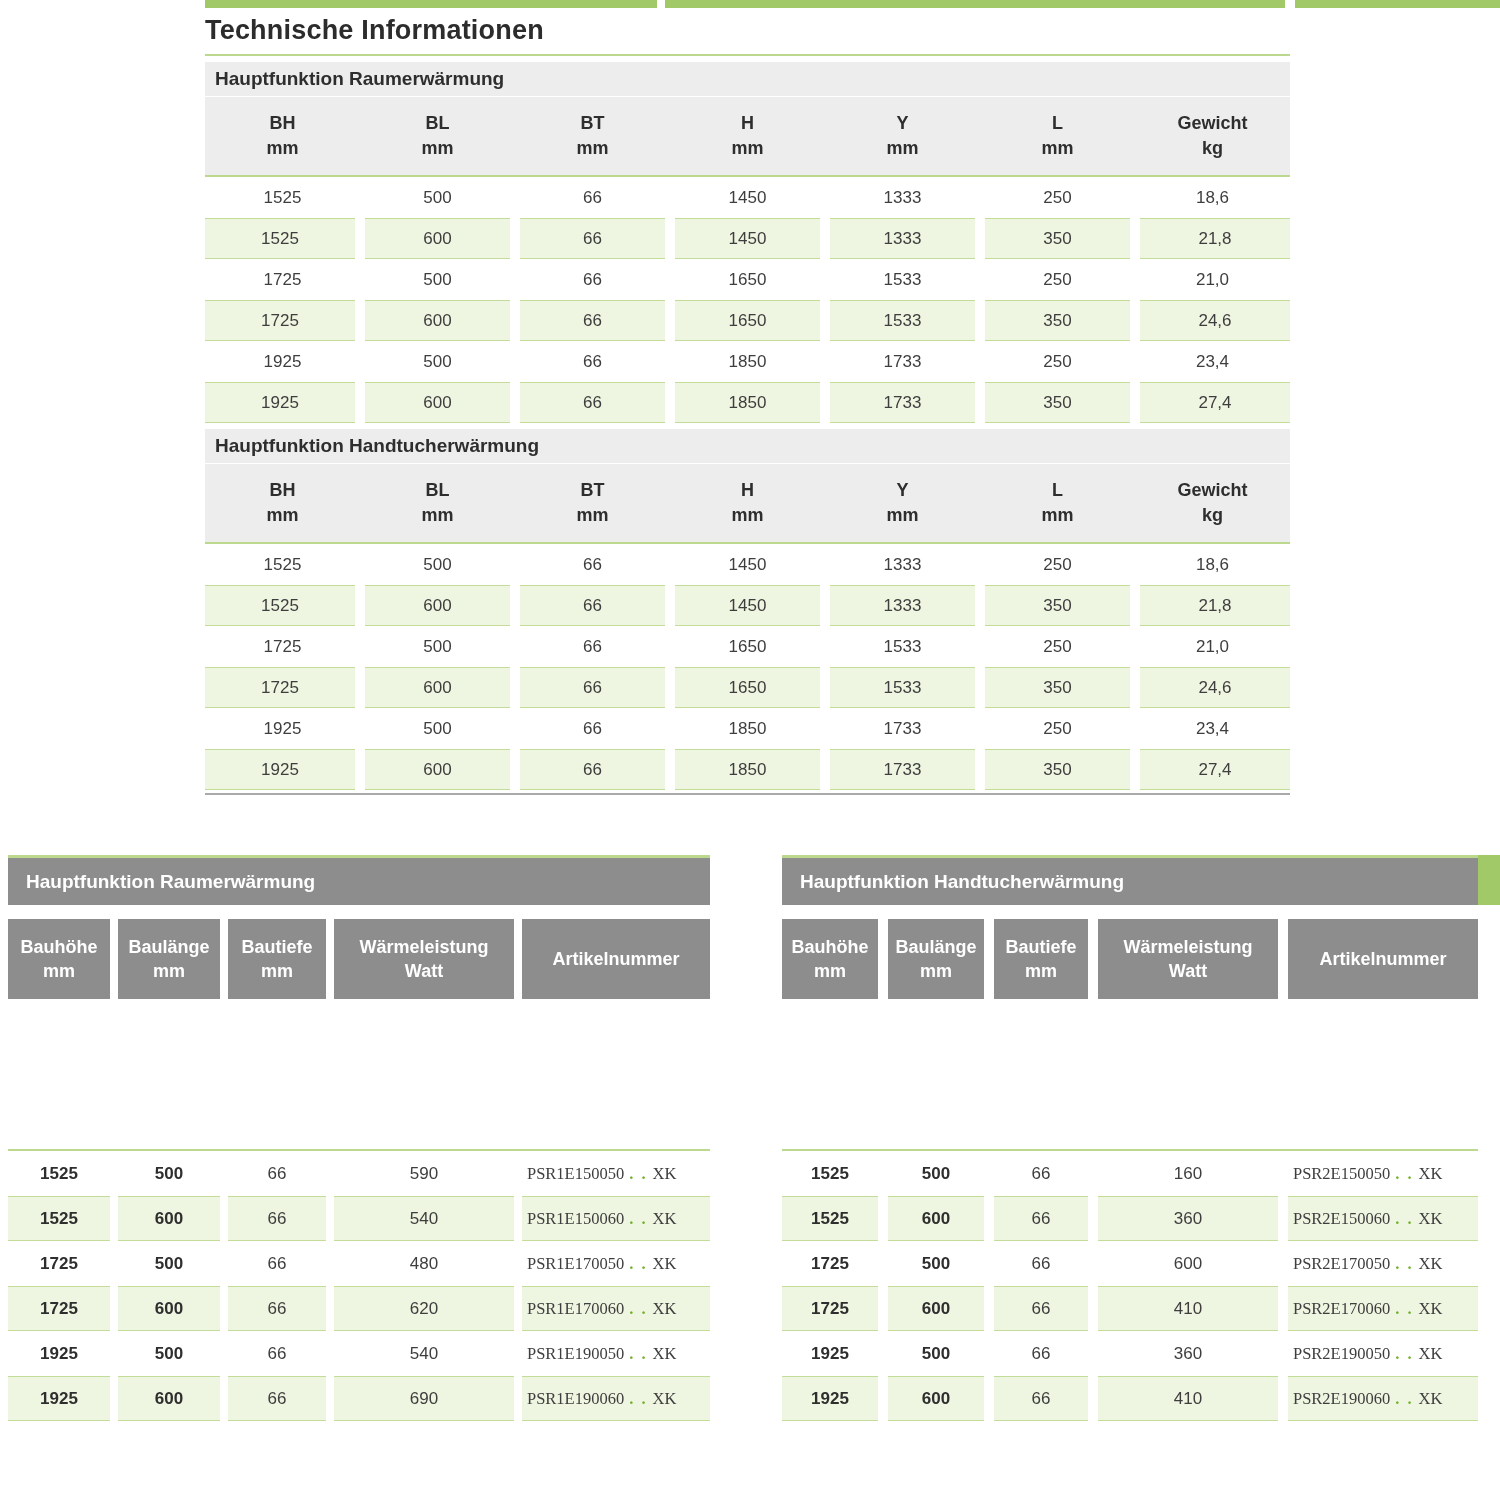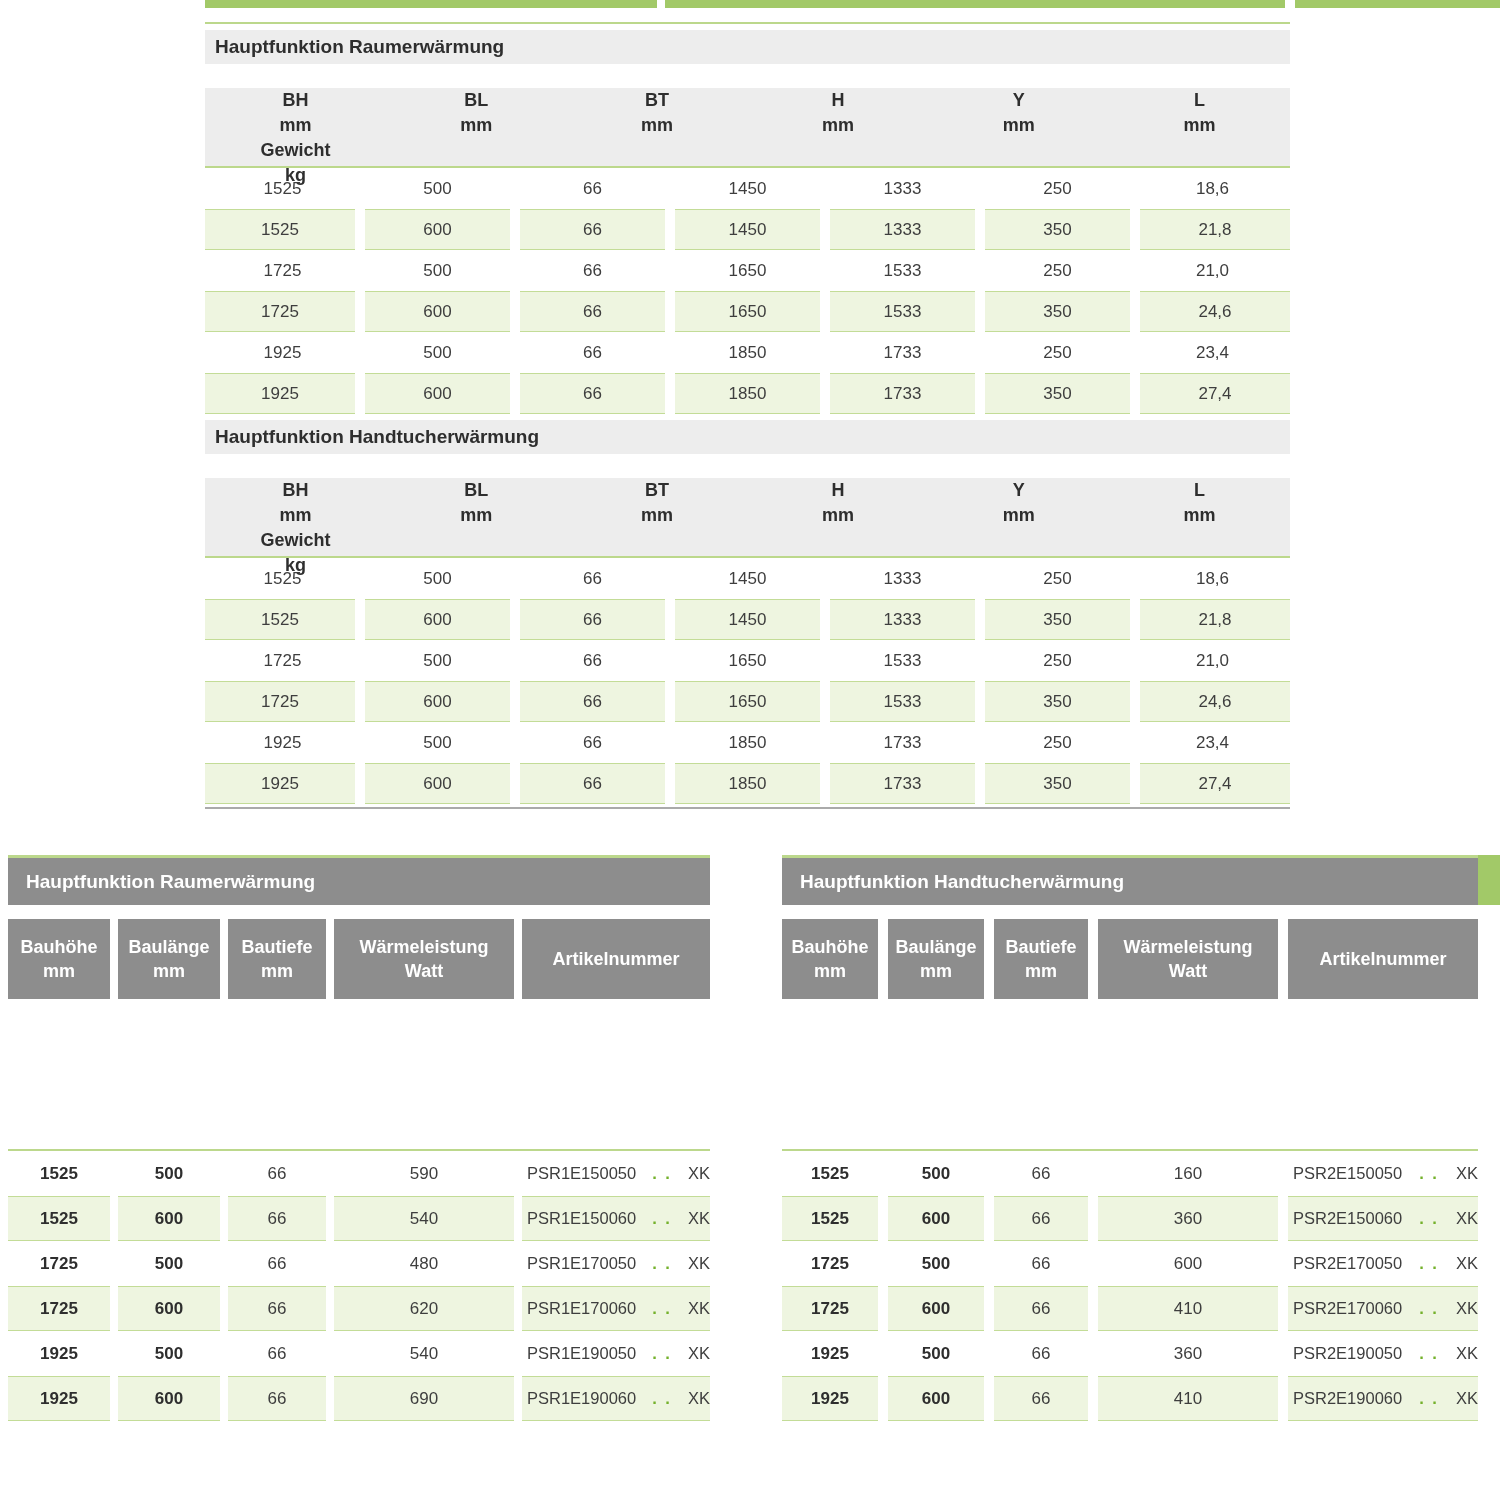--- a/index.html
+++ b/index.html
@@ -23,22 +23,22 @@
   .strip.s1{left:205px;width:452px;}
   .strip.s2{left:665px;width:620px;}
   .strip.s3{left:1295px;width:205px;}
 
   
   .top-section{position:absolute;left:205px;top:14px;width:1085px;}
   .page-title{font-size:27px;font-weight:bold;color:#2c2c2c;letter-spacing:.2px;line-height:32px;}
   .title-rule{height:2px;background:var(--rule-green);margin-top:8px;}
   .spec-table .band{margin-top:6px;height:34px;background:var(--band-gray);display:flex;align-items:center;
     padding-left:10px;font-size:19px;font-weight:bold;color:#2e2e2e;}
-  .spec-table .thead{margin-top:24px;height:80px;background:var(--band-gray);
-    display:grid;grid-template-columns:repeat(6,1fr);align-items:center;border-bottom:2px solid var(--rule-green);}
+  .spec-table .thead{margin-top:1px;height:80px;background:var(--band-gray);
+    display:grid;grid-template-columns:repeat(7,1fr);align-items:center;border-bottom:2px solid var(--rule-green);}
   .hcell{text-align:center;font-weight:bold;font-size:18px;color:#2e2e2e;}
   .hcell .hline{line-height:25px;}
   .trow{display:grid;grid-template-columns:repeat(7,1fr);height:41px;}
   .tcell{height:41px;}
   .cellbg{height:100%;display:flex;align-items:center;justify-content:center;font-size:17px;
     border-top:1px solid transparent;border-bottom:1px solid transparent;}
   .trow.hl .cellbg{background:var(--row-bg);border-color:var(--row-border);margin:0 5px;}
   .trow.hl .tcell:first-child .cellbg{margin-left:0;}
   .trow.hl .tcell:last-child .cellbg{margin-right:0;text-align:center;}
   .bottom-rule{height:2px;background:#aaa;margin-top:3px;}
@@ -56,35 +56,36 @@
   .right .cols,.right .brow{column-gap:10px;}
   .bh-cell{background:var(--hdr-gray);color:#fff;font-weight:bold;font-size:18px;
     display:flex;flex-direction:column;align-items:center;justify-content:center;text-align:center;}
   .bh-cell .hline{line-height:24px;}
   .gap-area{height:150px;background:#fff;}
   .rows-rule{height:2px;background:var(--rule-green);}
   .brow{display:grid;height:45px;column-gap:8px;}
   .bcell{height:45px;}
   .brow .cellbg{font-size:17px;}
   .bcell.bold .cellbg{font-weight:bold;color:#2e2e2e;}
-  .bcell.art .cellbg{justify-content:space-between;padding-left:5px;font-size:16.5px;white-space:nowrap;}
+  .bcell.art .cellbg{justify-content:flex-start;padding-left:5px;font-size:16.5px;white-space:nowrap;font-family:Liberation Serif, serif;}
   .brow.hl .cellbg{background:var(--row-bg);border-color:var(--row-border);}
   .dots{color:var(--dots-green);font-weight:bold;letter-spacing:2px;margin:0 5px;}
   .edge-strip{position:absolute;left:1478px;top:855px;width:22px;height:50px;background:var(--accent-strip);}
 </style>
 </head>
 <body>
 
 <div class="page">
 
   <div class="strip s1"></div>
   <div class="strip s2"></div>
   <div class="strip s3"></div>
 
   <div class="top-section">
+    <div class="page-title">Technische Informationen</div>
     <div class="title-rule"></div>
 
     <section class="spec-table">
       <div class="band">
         <span>Hauptfunktion Raumerwärmung</span>
       </div>
       <div class="thead">
           <div class="hcell">
             <div class="hline">BH</div>
             <div class="hline">mm</div>

